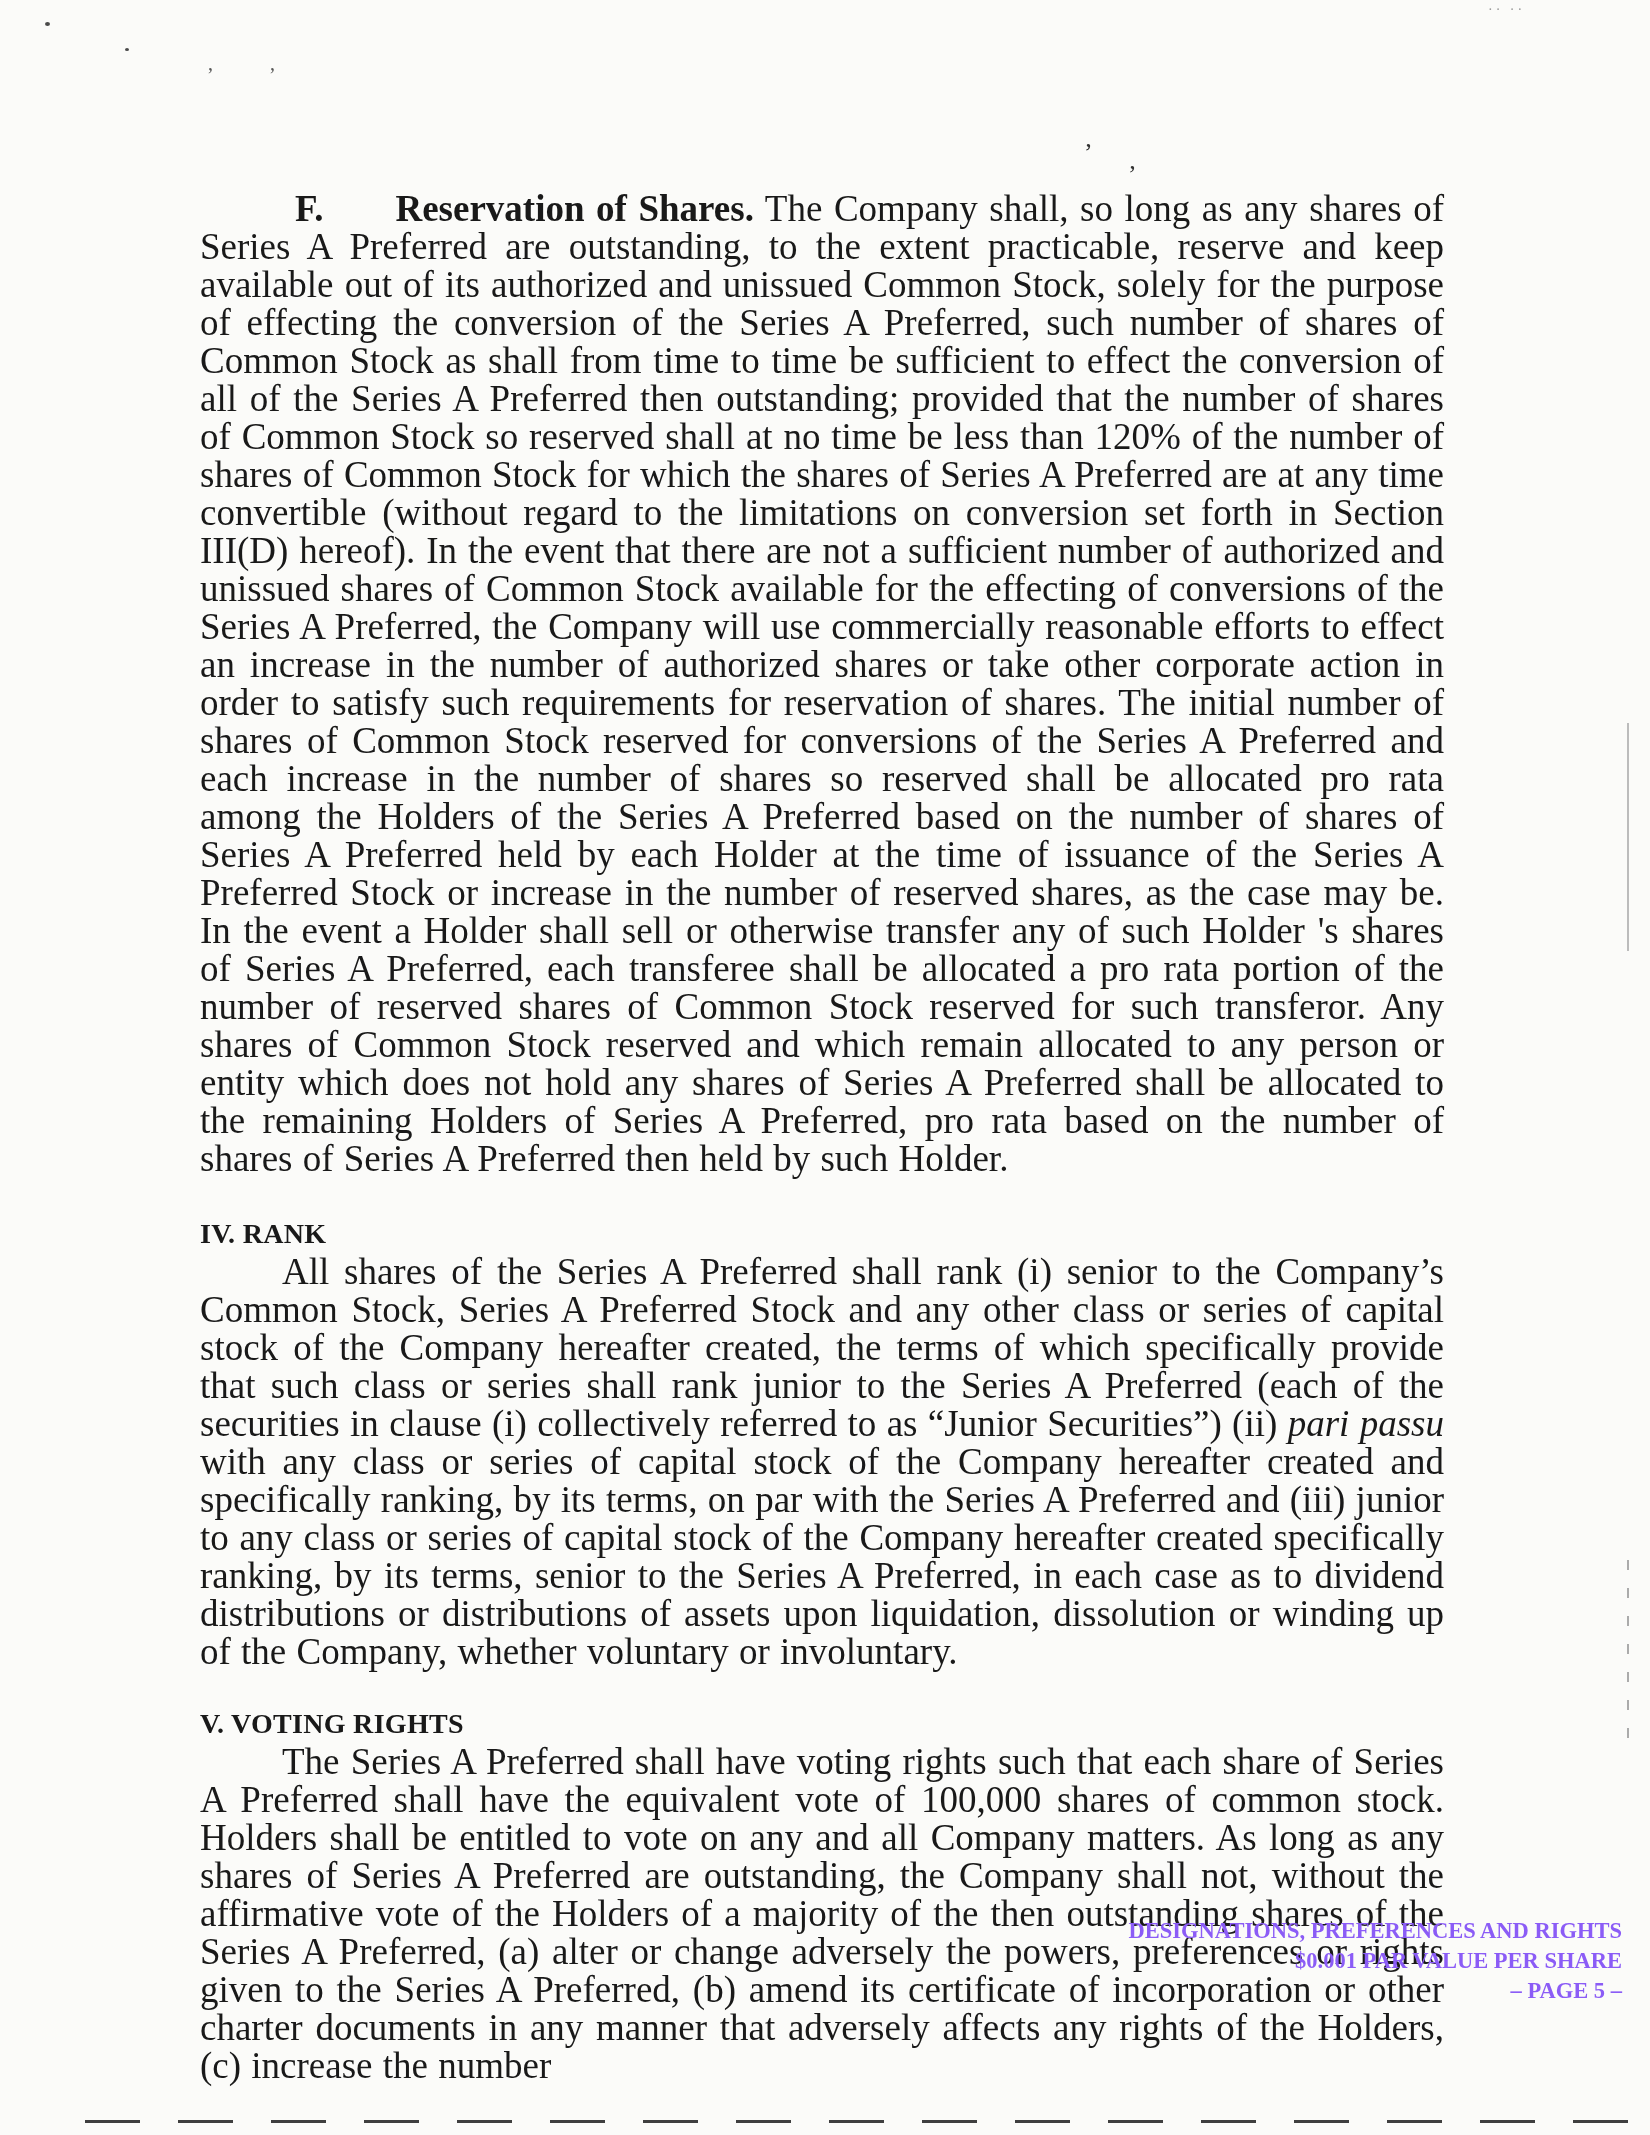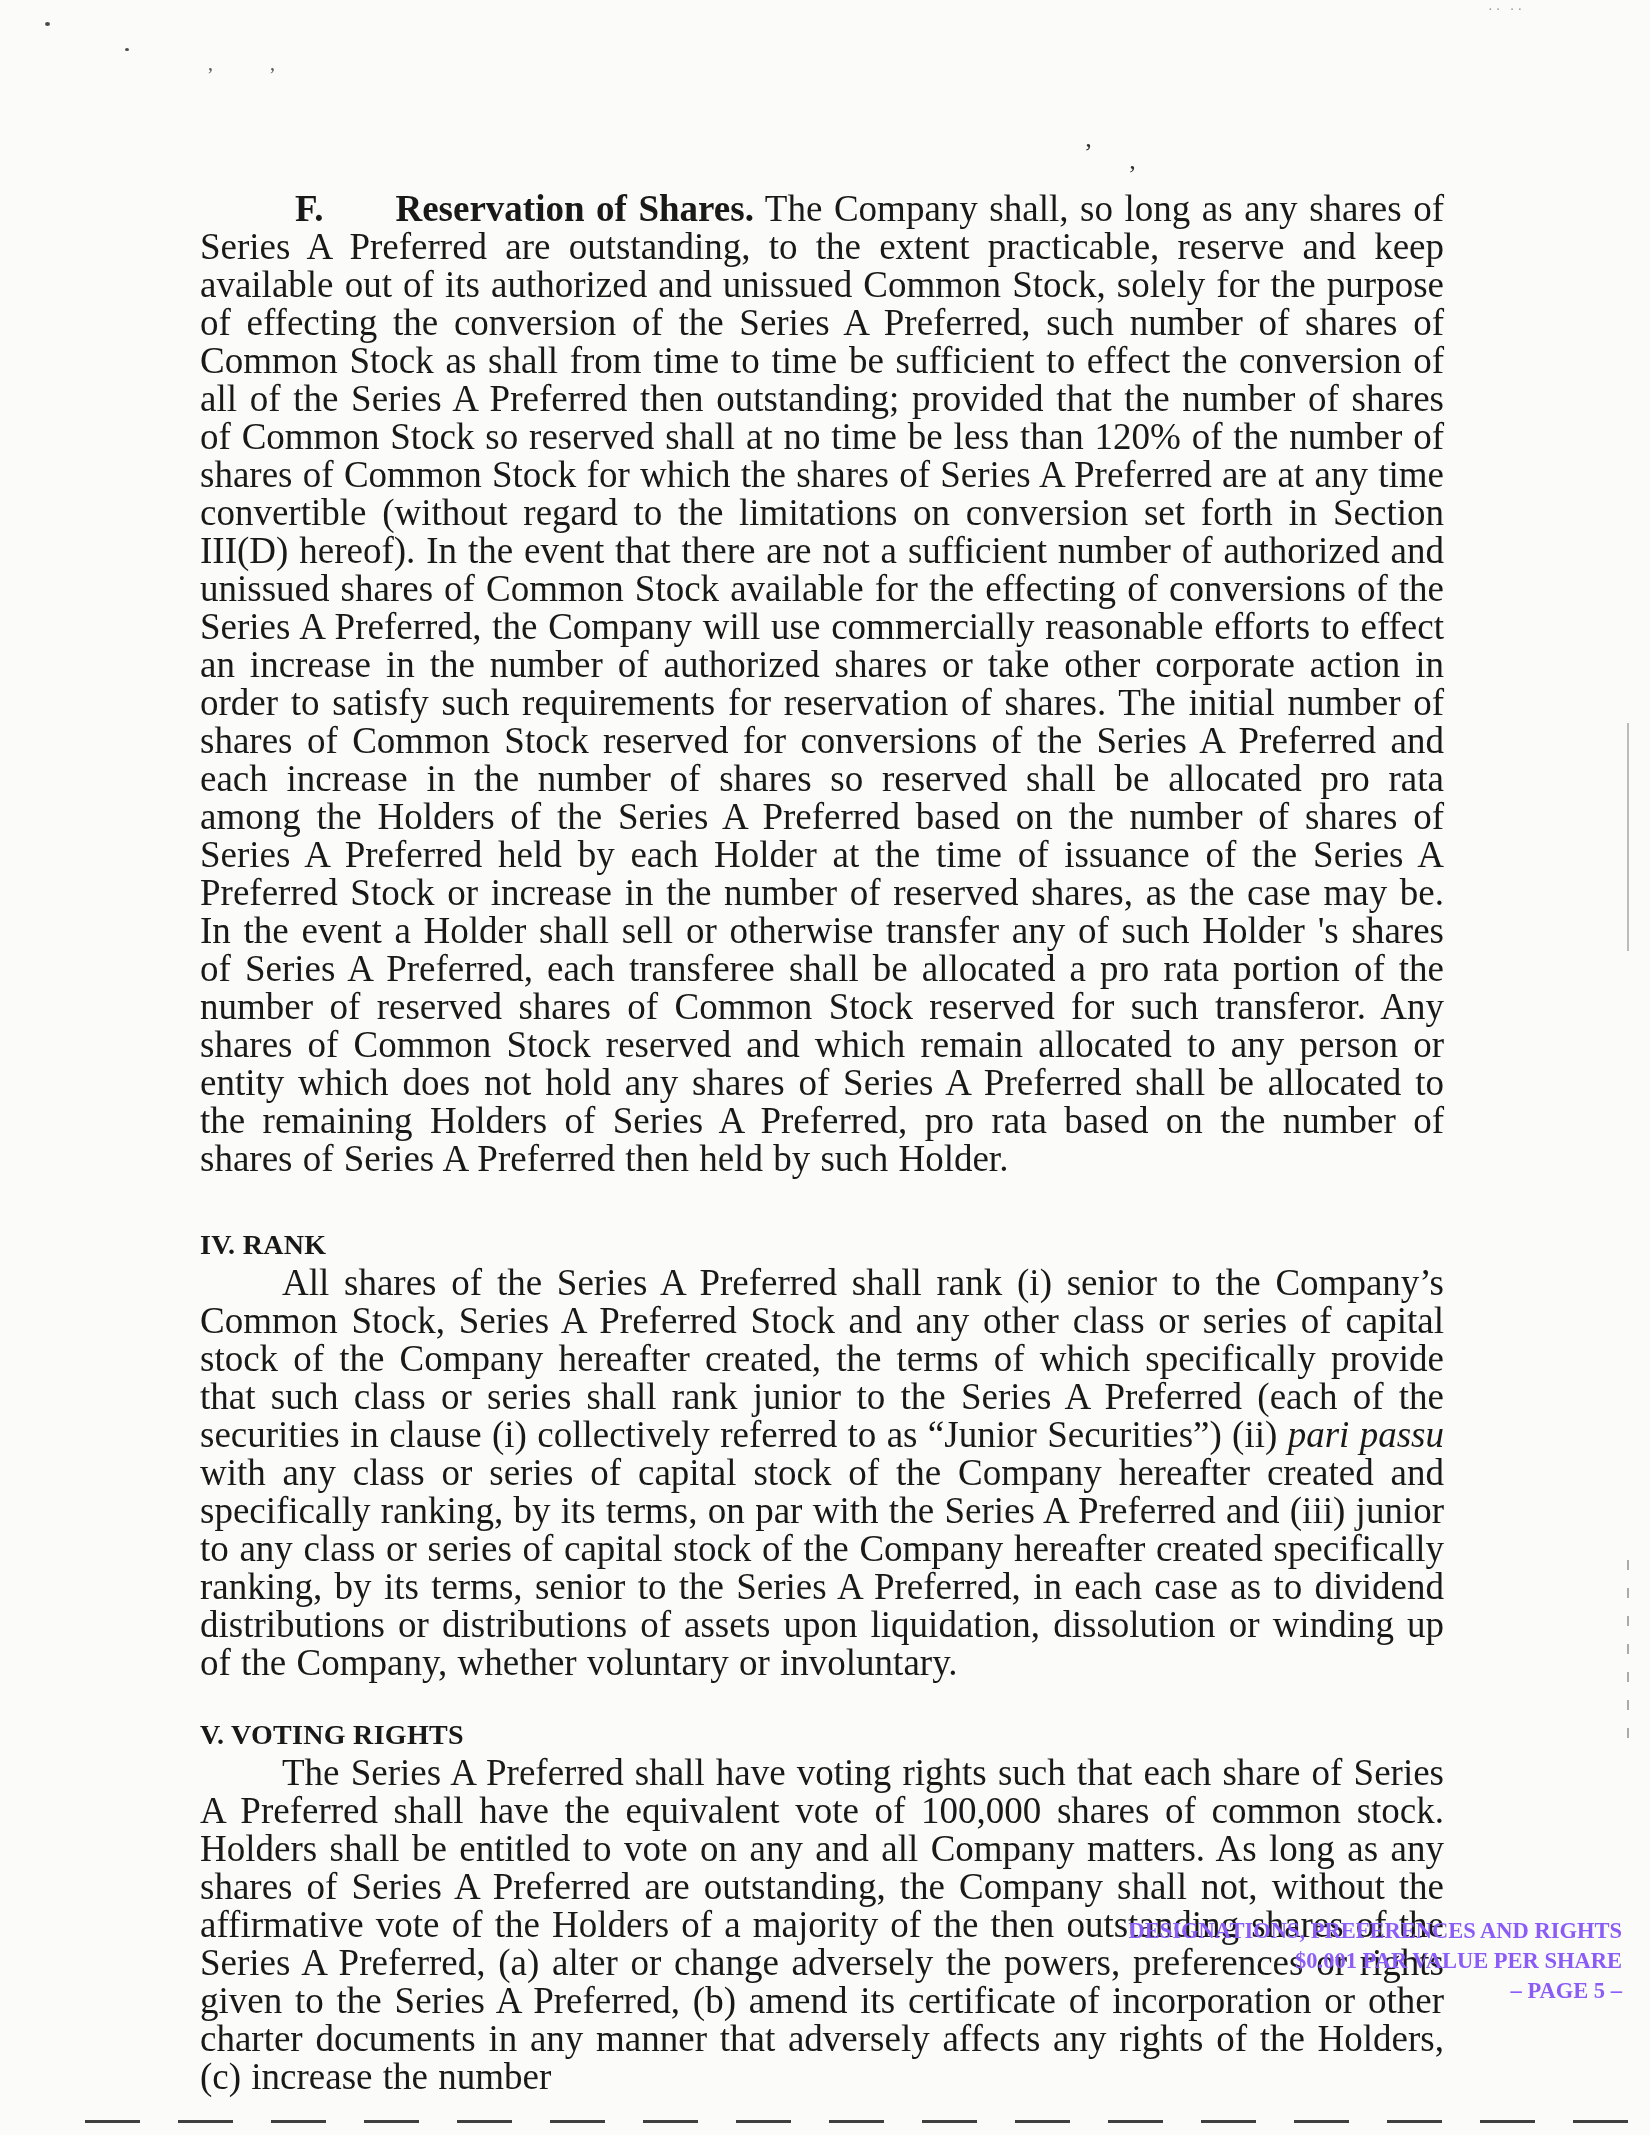--- a/index.html
+++ b/index.html
@@ -29,21 +29,21 @@
   }
   .para-f { text-indent: 95px; }
   .tab-gap { display: inline-block; width: 72px; }
   .sec-heading {
     font-size: 28px;
     font-weight: bold;
     line-height: 38px;
     margin: 0;
     letter-spacing: 0.3px;
   }
-  .h-iv { margin-top: 48px; }
+  .h-iv { margin-top: 37px; }
   .b-iv { margin-top: 32px; text-indent: 82px; }
   .h-v  { margin-top: 34px; }
   .b-v  { margin-top: 32px; text-indent: 82px; font-family: Liberation Serif, serif; }
 
   .footer {
     position: absolute;
     left: 0;
     top: 1916px;
     width: 1622px;
     text-align: right;

